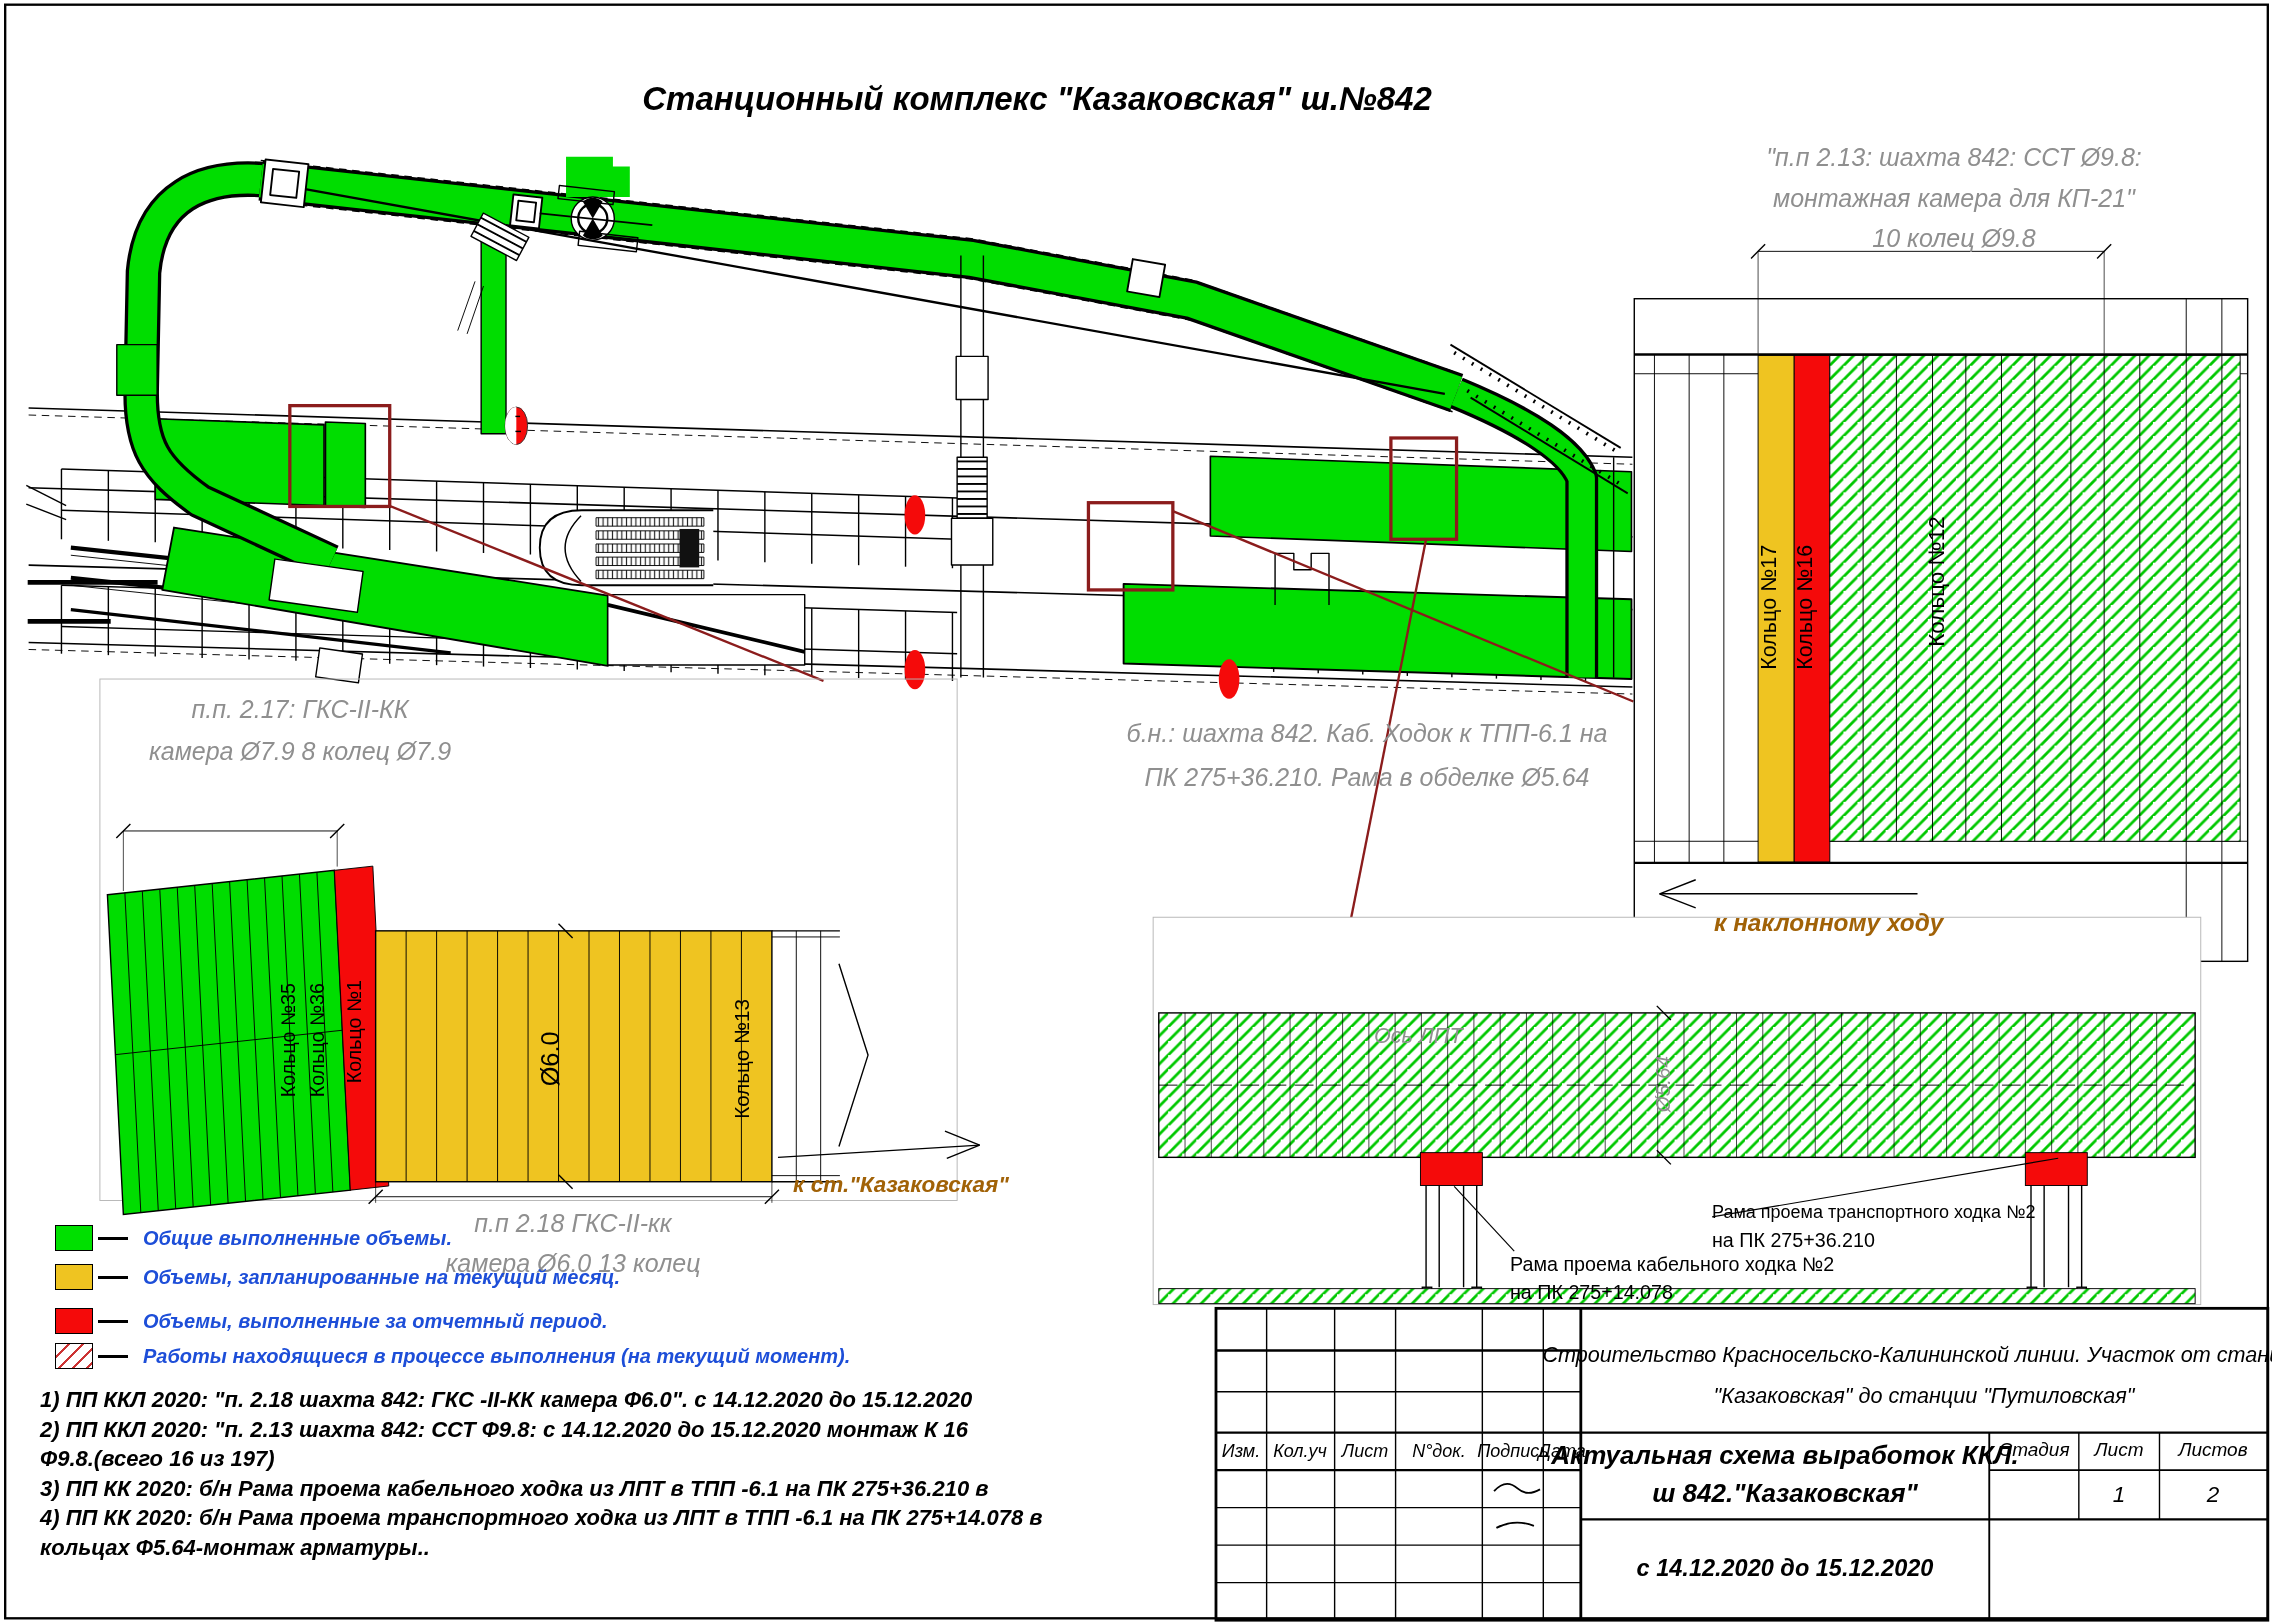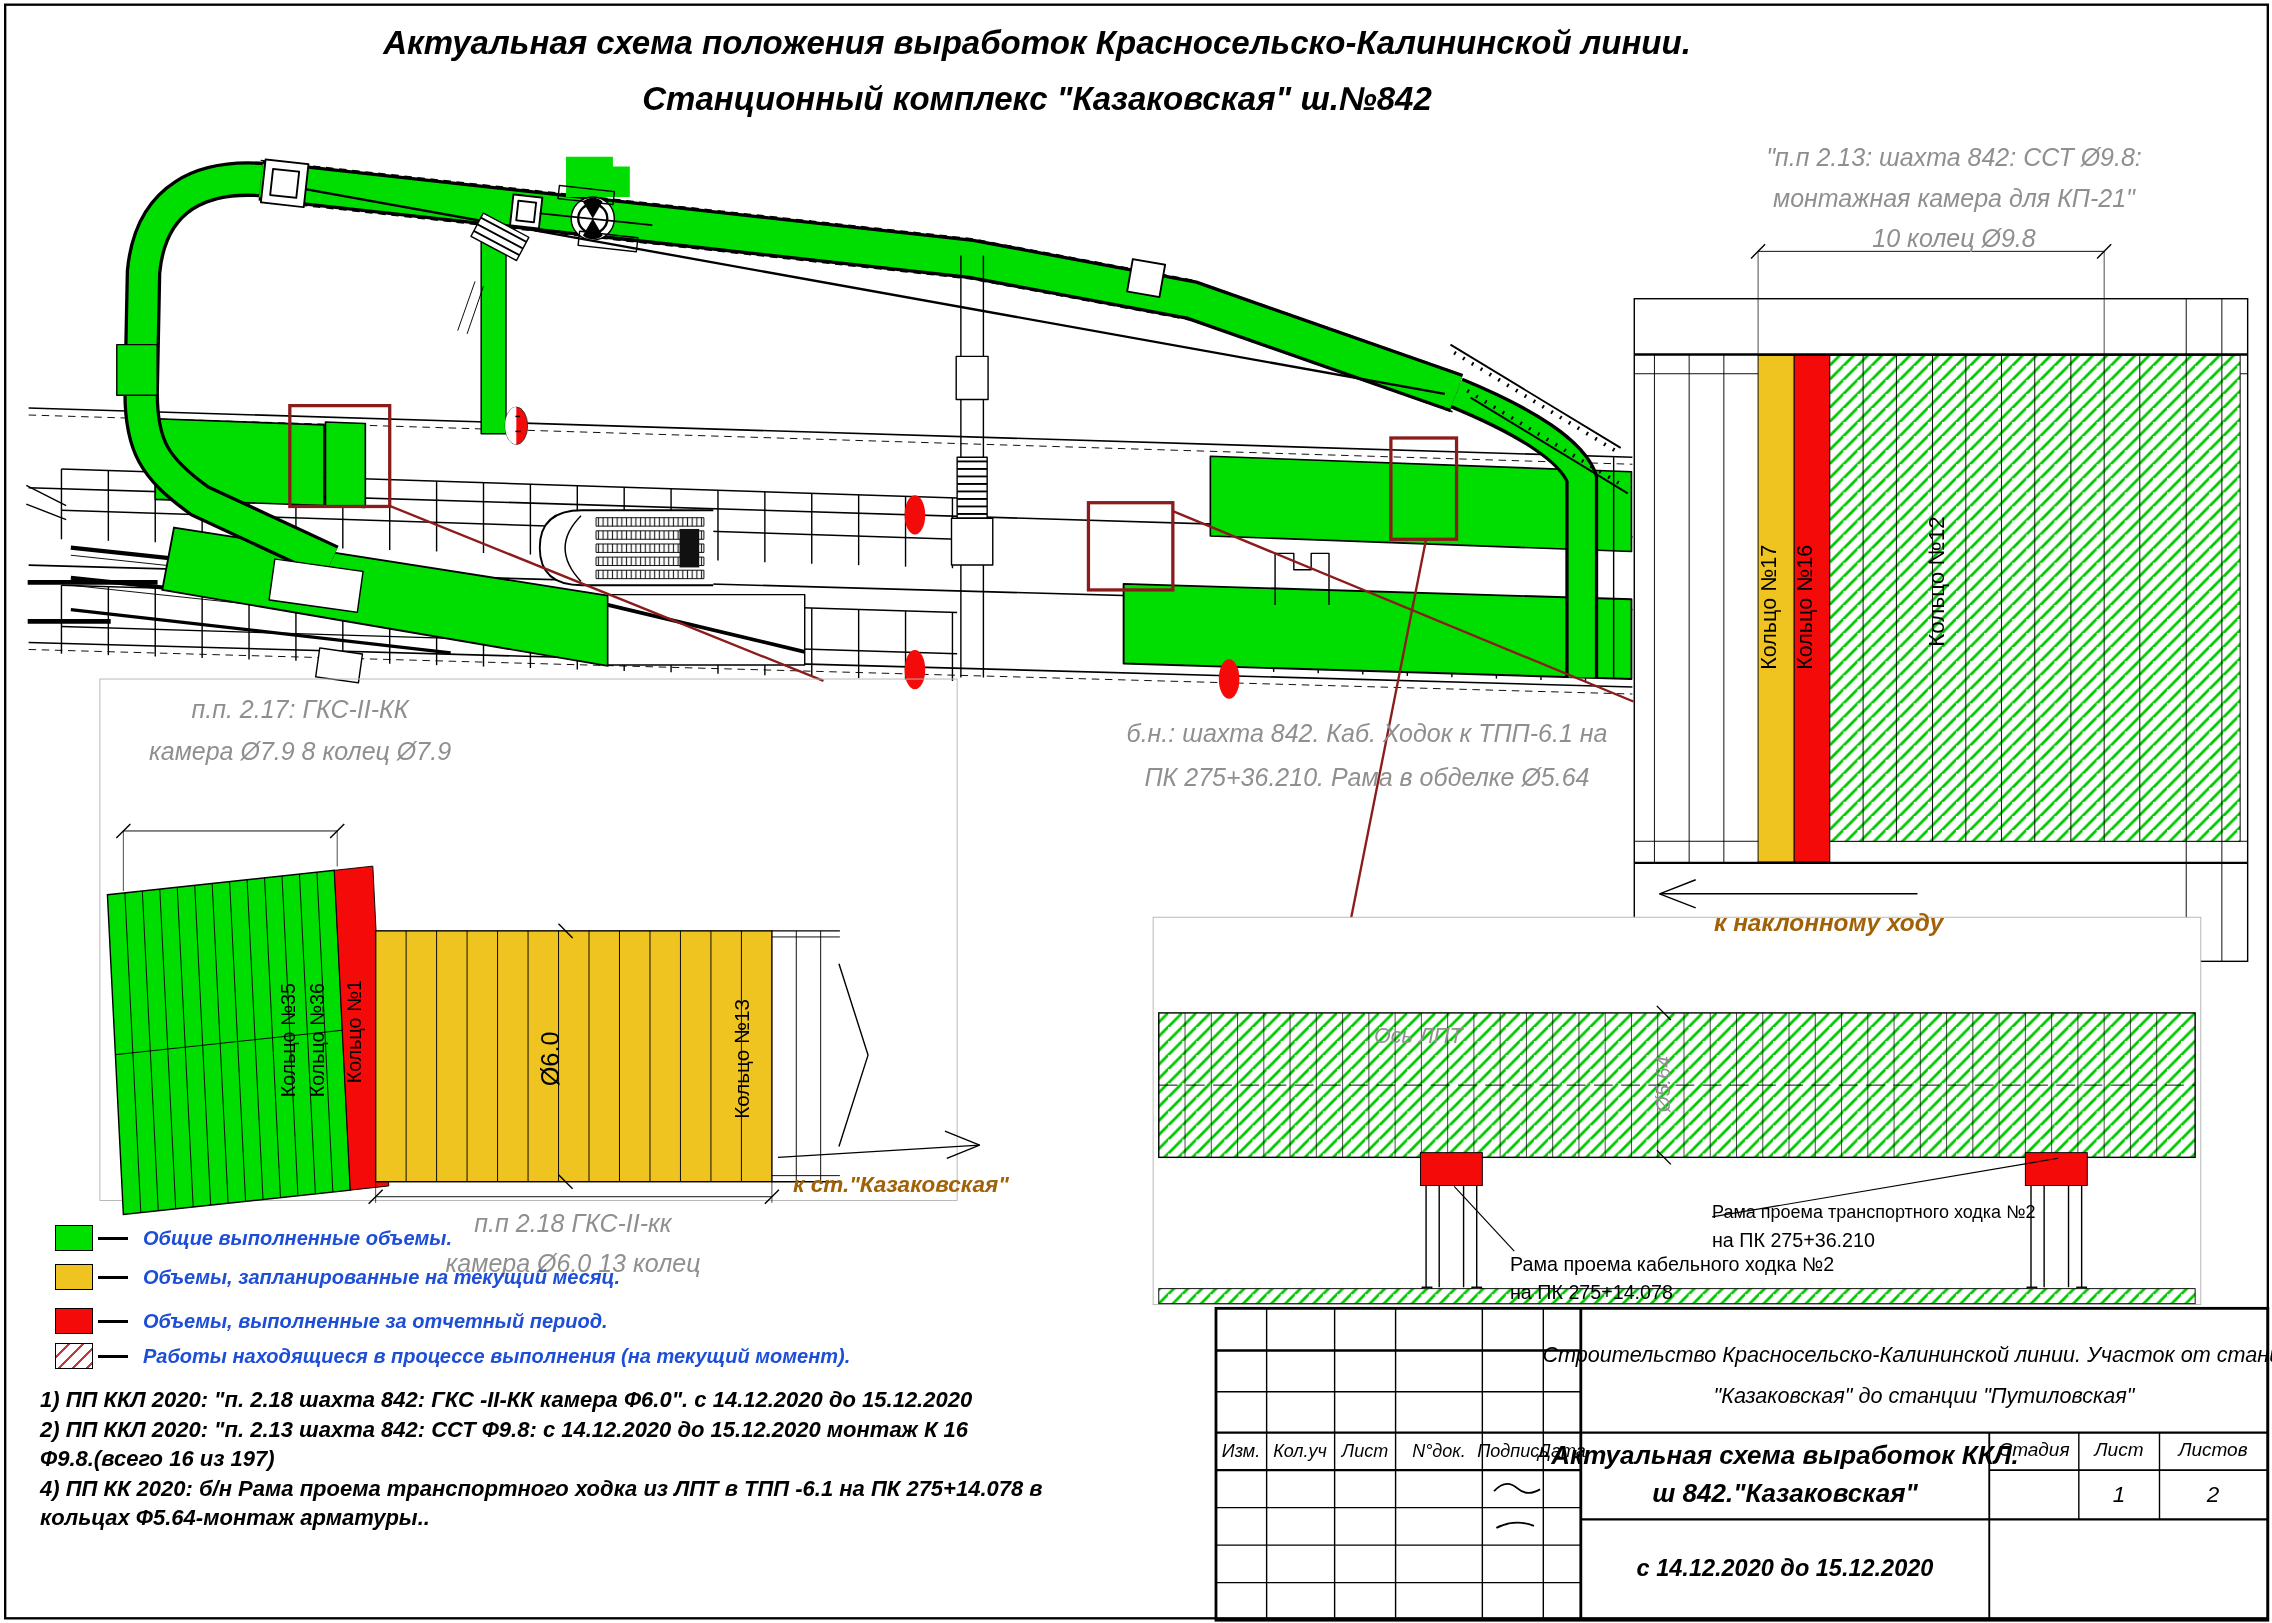--- a/index.html
+++ b/index.html
@@ -449,21 +449,20 @@
     <line x1="3370" y1="3240" x2="4835" y2="3240" stroke-width="5"></line>
     <line x1="4241" y1="3055" x2="4241" y2="3455" stroke-width="4"></line>
     <line x1="4432" y1="3055" x2="4432" y2="3240" stroke-width="3"></line>
     <line x1="4604" y1="3055" x2="4604" y2="3240" stroke-width="3"></line>
     <line x1="4241" y1="3135" x2="4835" y2="3135" stroke-width="4"></line>
     <path d="M 3185 3180 q 25 -28 50 -6 q 20 18 48 2" stroke-width="4"></path>
     <path d="M 3190 3258 q 40 -20 80 -4" stroke-width="4"></path>
   </g>
 </svg>
 
-<div class="t title-line ctr" style="left:1037px;top:24.4px;font-size:33px;">Актуальная схема положения выработок Красносельско-Калининской линии.</div>
 <div class="t title-line ctr" style="left:1037px;top:80px;font-size:33px;">Станционный комплекс "Казаковская" ш.№842</div>
 
 <div class="t cad ctr" style="left:1954px;top:143px;font-size:25px;">"п.п 2.13:  шахта 842:  ССТ Ø9.8:</div>
 <div class="t cad ctr" style="left:1954px;top:184px;font-size:25px;">монтажная камера для КП-21"</div>
 <div class="t cad ctr" style="left:1954px;top:224px;font-size:25px;">10  колец  Ø9.8</div>
 
 <div class="t cad ctr" style="left:1367px;top:719px;font-size:25px;">б.н.: шахта 842.  Каб.  Ходок к ТПП-6.1  на</div>
 <div class="t cad ctr" style="left:1367px;top:763px;font-size:25px;">ПК 275+36.210.  Рама в обделке Ø5.64</div>
 
 <div class="t cad ctr" style="left:300px;top:695px;font-size:25px;">п.п.  2.17: ГКС-II-КК</div>
@@ -495,20 +494,21 @@
 
   <div class="legend-swatch" style="left:55px;top:1343px;background:repeating-linear-gradient(135deg,#ffffff 0 8px,#cc3333 8px 9.9px);"></div>
   <div class="legend-dash" style="left:98px;top:1355px;"></div>
   <div class="legend-label" style="left:143px;top:1345px;">Работы находящиеся в процессе выполнения (на текущий момент).</div>
 </div>
 
 <div class="t" style="left:40px;top:1385px;">
   <div class="note-line">1) ПП ККЛ 2020: "п. 2.18 шахта 842: ГКС -II-КК камера Ф6.0".  с  14.12.2020 до 15.12.2020</div>
   <div class="note-line">2) ПП ККЛ 2020: "п. 2.13 шахта 842: ССТ Ф9.8: с 14.12.2020 до 15.12.2020  монтаж К 16</div>
   <div class="note-line">Ф9.8.(всего 16 из 197)</div>
+  <div class="note-line">3) ПП КК 2020: б/н Рама проема кабельного ходка из ЛПТ в ТПП -6.1 на ПК 275+36.210 в</div>
   <div class="note-line">4) ПП КК 2020: б/н Рама проема транспортного ходка из ЛПТ в ТПП -6.1 на ПК 275+14.078 в</div>
   <div class="note-line">кольцах Ф5.64-монтаж арматуры..</div>
 </div>
 
 <div class="tb ctr" style="left:1924px;top:1342px;font-size:21.6px;">Строительство  Красносельско-Калининской  линии.  Участок  от  станции</div>
 <div class="tb ctr" style="left:1924px;top:1383px;font-size:21.6px;">"Казаковская"  до  станции  "Путиловская"</div>
 <div class="tb ctr" style="left:1785px;top:1440px;font-size:26px;font-weight:bold;">Актуальная схема выработок ККЛ.</div>
 <div class="tb ctr" style="left:1785px;top:1478px;font-size:26px;font-weight:bold;">ш 842."Казаковская"</div>
 <div class="tb ctr" style="left:1241px;top:1441px;font-size:18px;">Изм.</div>
 <div class="tb ctr" style="left:1300px;top:1441px;font-size:18px;">Кол.уч</div>

